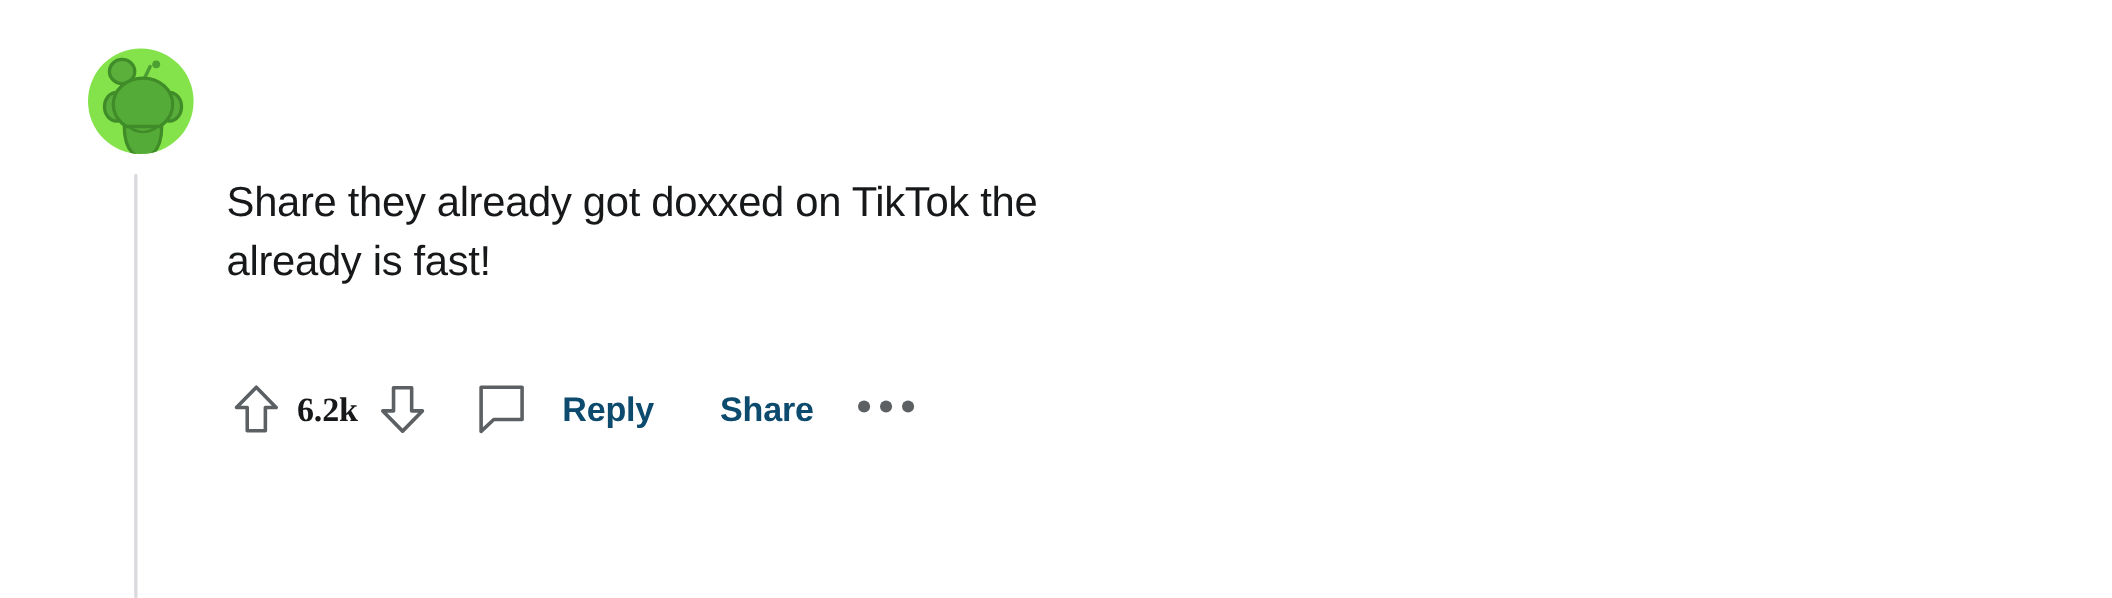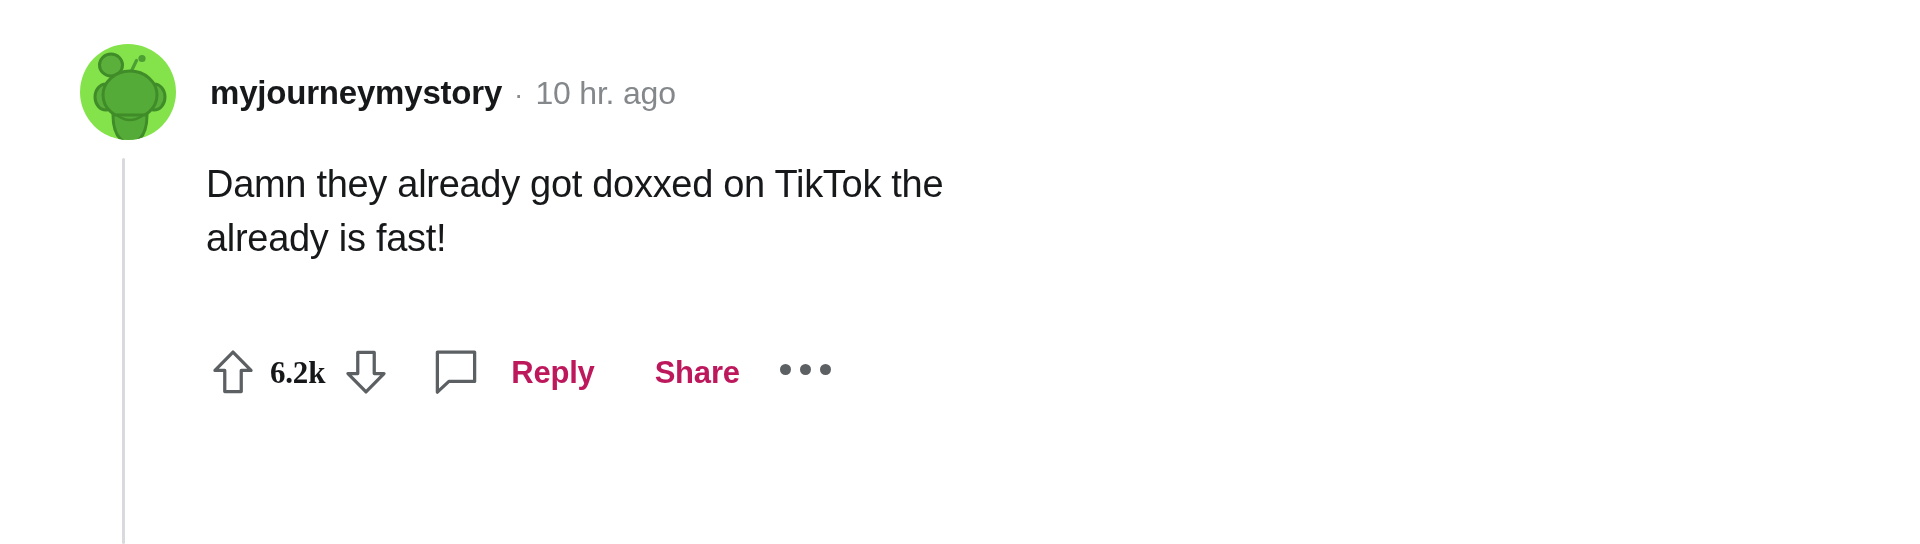--- a/index.html
+++ b/index.html
@@ -145,21 +145,21 @@
     line-height: 1;
   }
 
   .comment-icon-btn {
     margin-left: 36px;
   }
 
   .action-label {
     font-size: 31px;
     font-weight: bold;
-    color: #be185d;
+    color: #0c4a6e;
     letter-spacing: -0.2px;
     line-height: 1;
     cursor: pointer;
   }
   .reply-label { margin-left: 28px; }
   .share-label { margin-left: 60px; }
 
   .overflow-btn {
     margin-left: 40px;
     display: flex;
@@ -198,32 +198,27 @@
         <ellipse cx="74" cy="53" rx="11" ry="13" fill="#59ae3b" stroke="#3f8c29" stroke-width="3"></ellipse>
 
         <ellipse cx="50" cy="51" rx="27" ry="24" fill="#55ab37" stroke="#3f8c29" stroke-width="3"></ellipse>
 
         <path d="M33 71 Q33 96 50 100 Q67 96 67 71 Z" fill="#55ab37" stroke="#3f8c29" stroke-width="3"></path>
 
         <path d="M38 72 Q50 80 62 72" fill="none" stroke="#3f8c29" stroke-width="2.4" stroke-linecap="round"></path>
       </svg>
     </div>
 
-    <div class="header-text">
-      <span class="username">myjourneymystory</span>
-      <span class="dot-sep">·</span>
-      <span class="timestamp">10 hr. ago</span>
-    </div>
 
   </div>
 
   <div class="thread-line"></div>
 
   <div class="comment-body">
-    <span class="body-line">Damn they already got doxxed on TikTok the</span>
+    <span class="body-line">Share they already got doxxed on TikTok the</span>
     <span class="body-line">already is fast!</span>
   </div>
 
   <div class="action-bar">
 
     <div class="vote-group">
 
       <div class="icon-btn">
         <svg width="46" height="50" viewBox="0 0 24 26" fill="none">
           <path d="M12 2.6 L21.4 12.2 H16.3 V23.2 H7.7 V12.2 H2.6 Z" stroke="#5c6063" stroke-width="1.7" stroke-linejoin="round"></path>

